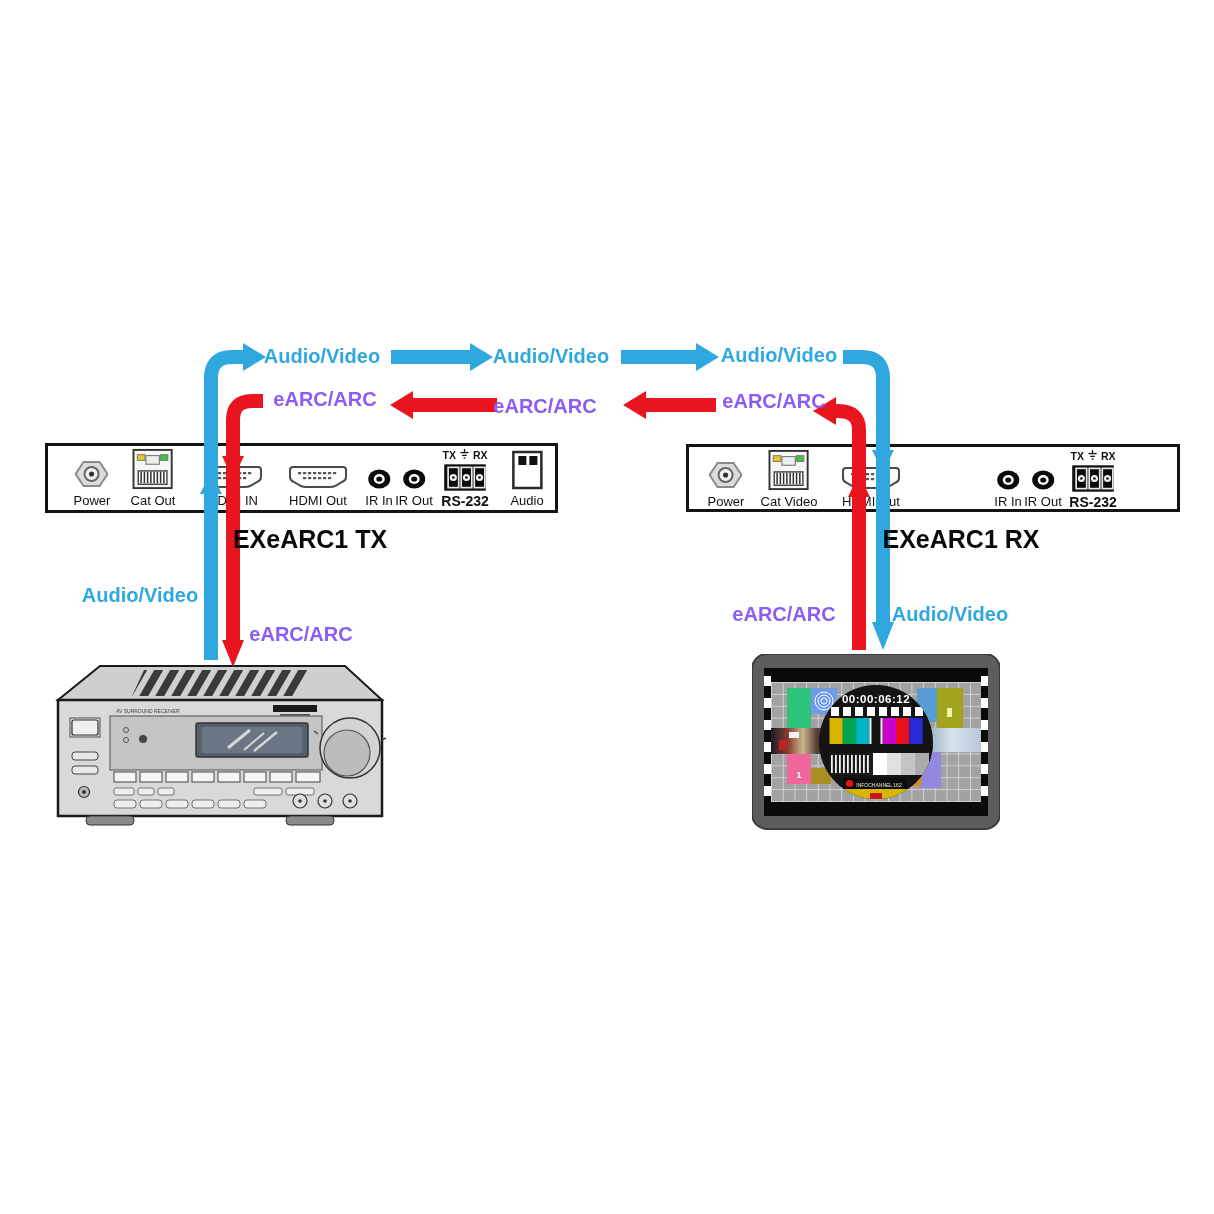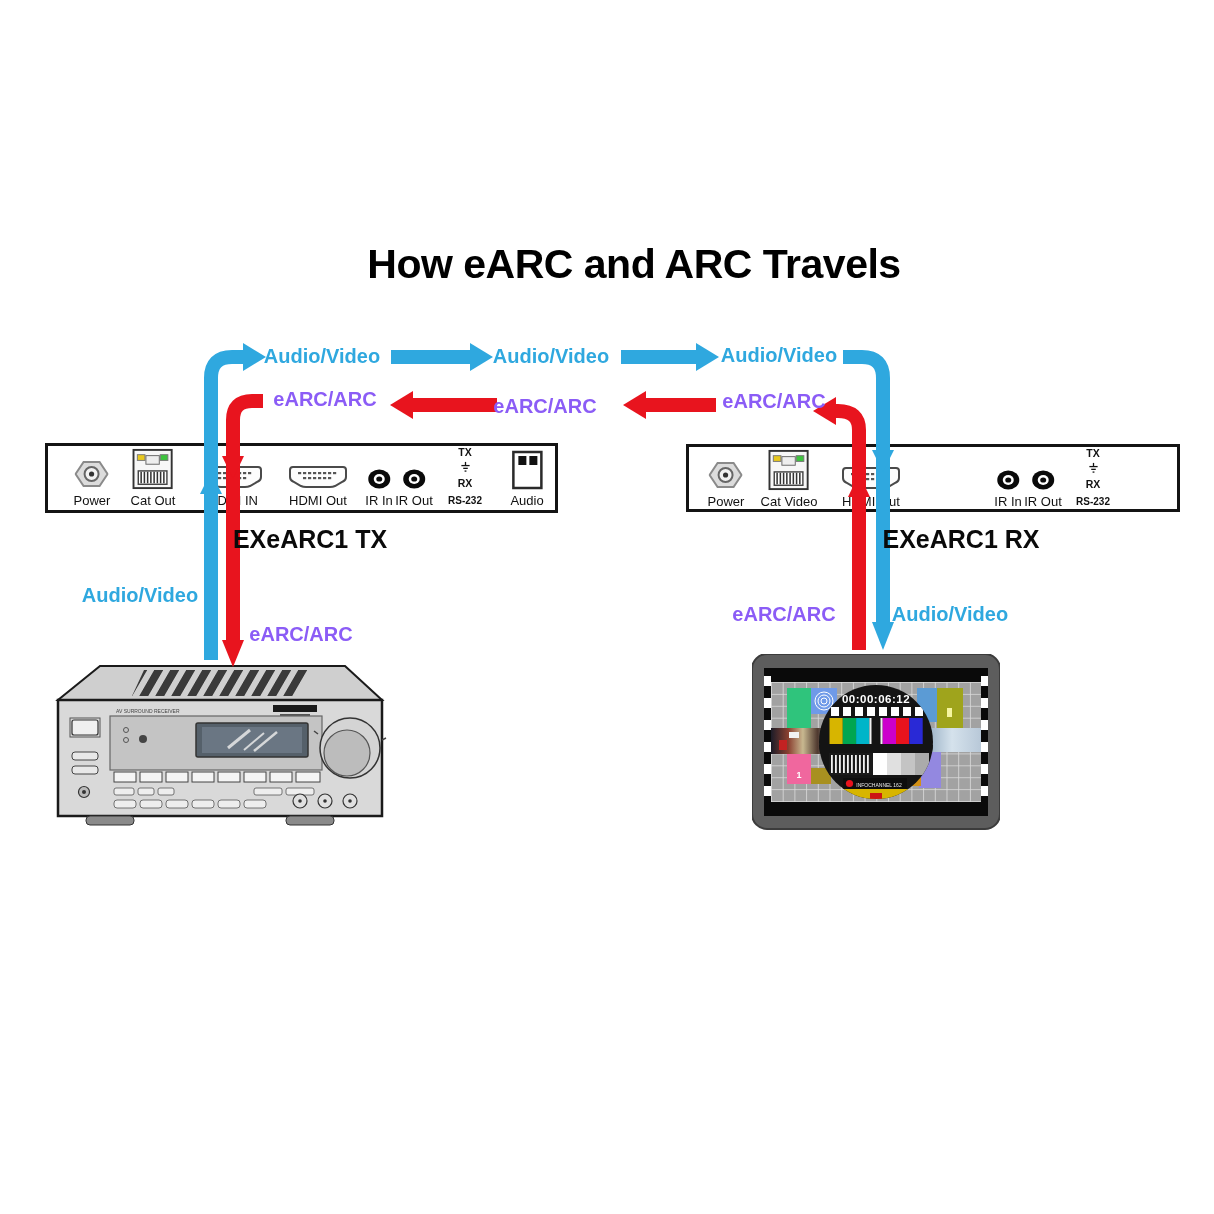--- a/index.html
+++ b/index.html
@@ -8,37 +8,36 @@
   #title{position:absolute;left:634px;top:264px;transform:translate(-50%,-50%);
          font-size:41px;font-weight:800;color:#000;white-space:nowrap;letter-spacing:-0.5px;z-index:6;}
   .panel{position:absolute;background:#fff;border:3px solid #141414;box-sizing:border-box;z-index:2;}
   #tx-panel{left:45px;top:443px;width:513px;height:70px;}
   #rx-panel{left:686px;top:444px;width:494px;height:68px;}
   .port{position:absolute;top:2px;height:60px;display:flex;flex-direction:column;align-items:center;
         justify-content:flex-end;transform:translateX(-50%);}
   .port svg{margin-bottom:3px;display:block;}
   .plabel{font-size:13px;color:#111;line-height:15px;white-space:nowrap;}
   .rslabel{font-size:10.5px;font-weight:bold;color:#111;display:flex;align-items:center;gap:3px;
-           line-height:11px;margin-bottom:2px;flex-direction:column;}
-  .rsbottom{font-size:10px;font-weight:bold;color:#111;line-height:14px;}
+           line-height:11px;margin-bottom:2px;}
+  .rsbottom{font-size:14px;font-weight:bold;color:#111;line-height:14px;}
   #arrows{position:absolute;left:0;top:0;z-index:5;pointer-events:none;}
   .flow-label{position:absolute;transform:translate(-50%,-50%);font-size:20px;font-weight:bold;
               white-space:nowrap;z-index:6;}
   .blue{color:#2fa8df}
   .red{color:#8b5cf6}
   .devname{position:absolute;transform:translate(-50%,-50%);font-size:25px;font-weight:bold;
            color:#0a0a0a;white-space:nowrap;z-index:6;}
   .devsvg{position:absolute;z-index:1;}
 </style>
 </head>
 <body>
 
 <div class="canvas">
 
-  <div id="title">How eARC and ARC Travels</div>
 
   <div class="panel" id="tx-panel">
     <div class="port" style="left:44px">
       <svg width="34" height="32" viewBox="0 0 34 32">
         <polygon points="9,4 25,4 33,16 25,28 9,28 1,16" fill="#dcdcdc" stroke="#8a8a8a" stroke-width="2"></polygon>
         <circle cx="17" cy="16" r="7" fill="#f2f2f2" stroke="#666" stroke-width="2"></circle>
         <circle cx="17" cy="16" r="2.6" fill="#333"></circle>
       </svg>
       <span class="plabel">Power</span>
     </div>

